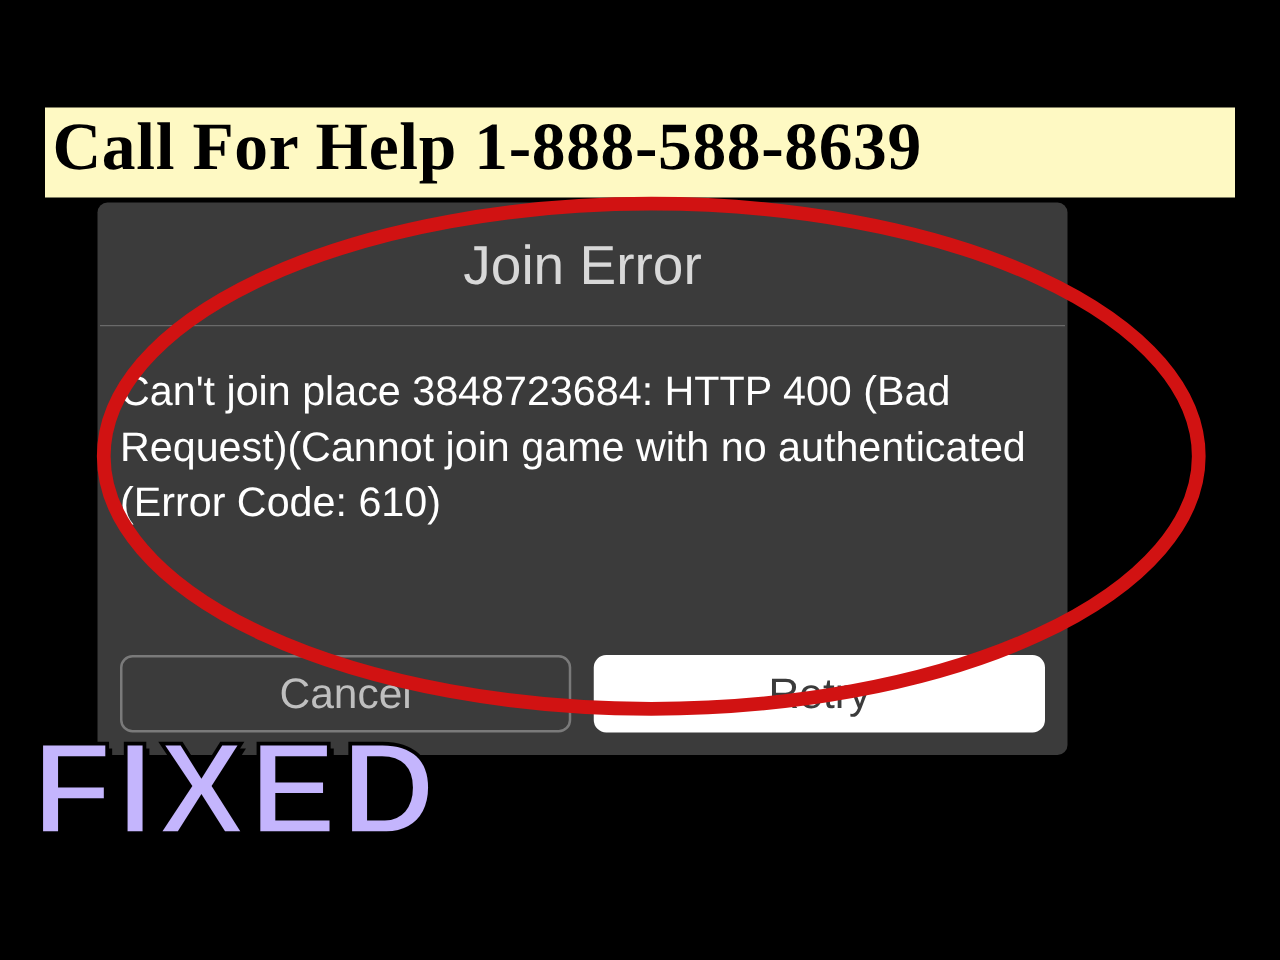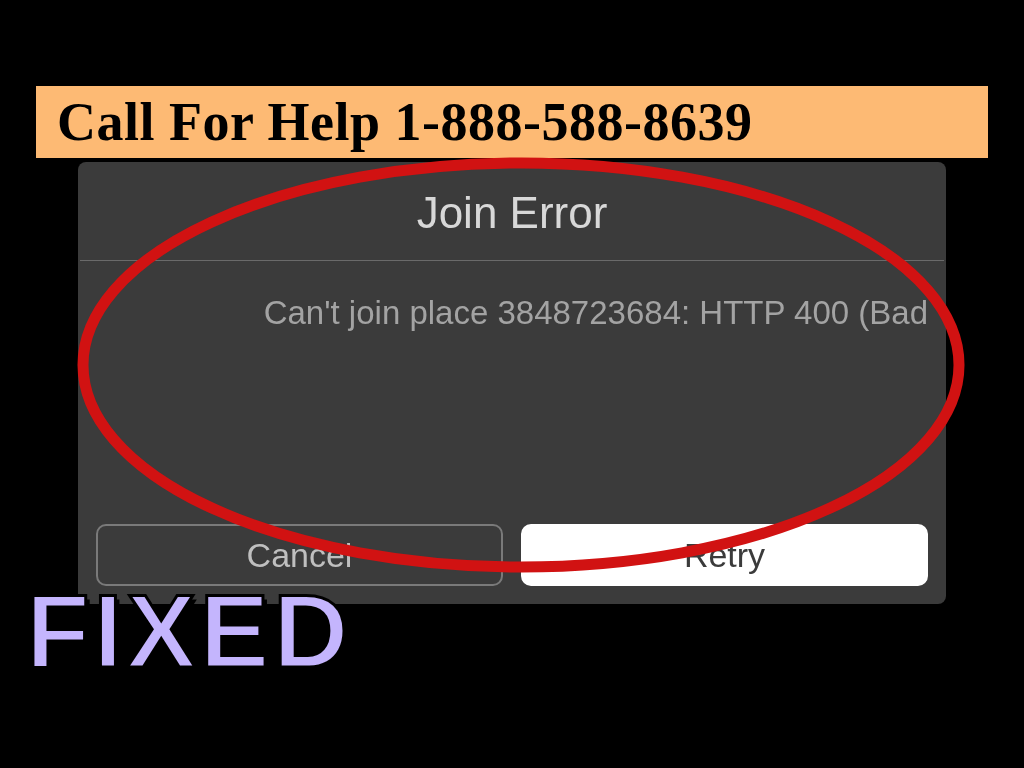--- a/index.html
+++ b/index.html
@@ -14,58 +14,57 @@
       position: relative;
       font-family: Arial, Helvetica, sans-serif;
       overflow: hidden;
     }
     .help-banner {
       position: absolute;
       top: 86px;
       left: 36px;
       width: 952px;
       height: 72px;
-      background: #fdba74;
+      background: #fef9c3;
       display: flex;
-      align-items: center;
-      padding-left: 21px;
+      padding-left: 6px;
     }
     .help-banner span {
       font-family: "Times New Roman", Times, serif;
       font-weight: 900;
       font-size: 54px;
       color: #000;
       letter-spacing: 0.5px;
     }
     .dialog {
       position: absolute;
       top: 162px;
       left: 78px;
-      width: 868px;
+      width: 776px;
       height: 442px;
       background: #3b3b3b;
       border-radius: 8px;
       padding-top: 26px;
     }
     .dialog-title {
       text-align: center;
       font-size: 44px;
       font-weight: 400;
       color: #d8d8d8;
       padding-bottom: 22px;
     }
     .dialog-divider {
       border: none;
       border-top: 1px solid #6a6a6a;
       margin: 0 2px;
     }
     .dialog-body {
       padding: 30px 18px 0 18px;
-      text-align: right;
-      color: #a3a3a3;
+      text-align: left;
+      color: #ffffff;
       font-size: 33px;
       line-height: 1.35;
       font-weight: 400;
     }
     .dialog-buttons {
       position: absolute;
       bottom: 18px;
       left: 18px;
       right: 18px;
       display: flex;
@@ -123,20 +122,22 @@
 
 <div class="help-banner">
   <span>Call For Help 1-888-588-8639</span>
 </div>
 
 <div class="dialog">
   <div class="dialog-title">Join Error</div>
   <hr class="dialog-divider">
   <div class="dialog-body">
     <div>Can't join place 3848723684: HTTP 400 (Bad</div>
+    <div>Request)(Cannot join game with no authenticated</div>
+    <div>(Error Code: 610)</div>
   </div>
   <div class="dialog-buttons">
     <div class="btn btn-cancel">Cancel</div>
     <div class="btn btn-retry">Retry</div>
   </div>
 </div>
 
 <svg class="circle-annot" viewBox="0 0 898 430">
   <ellipse cx="449" cy="215" rx="438" ry="202"></ellipse>
 </svg>

